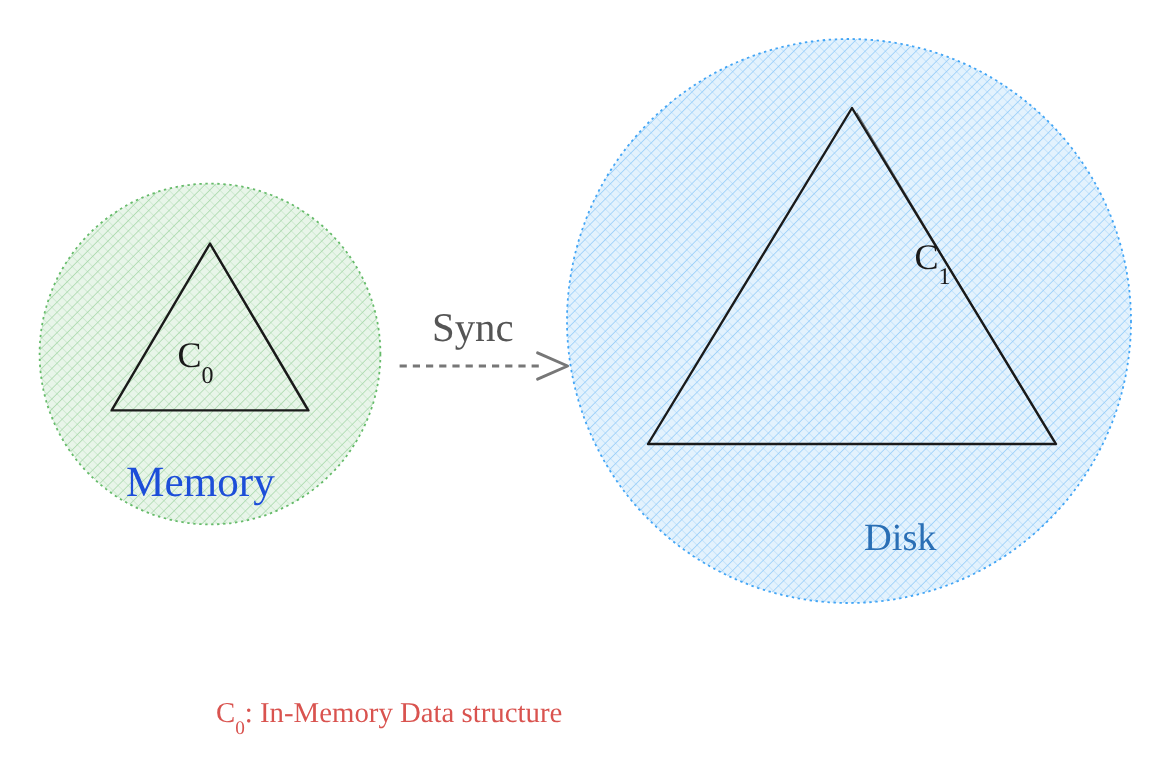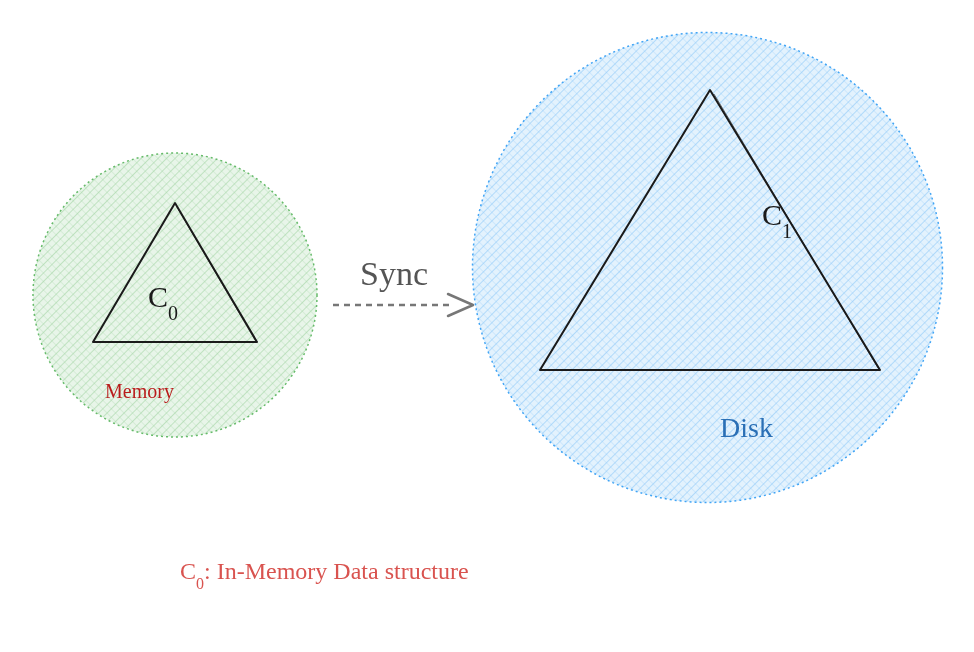--- a/index.html
+++ b/index.html
@@ -66,28 +66,28 @@
     top: 280px;
   }
   .c1-label {
     left: 718px;
     top: 198px;
     margin-left: 44px;
   }
   .memory-label {
     left: 105px;
     top: 380px;
-    font-size: 20px;
-    color: #b91c1c;
+    font-size: 36px;
+    color: #1d4ed8;
     font-family: 'Comic Sans MS', cursive;
   }
   .disk-label {
     left: 720px;
-    top: 412px;
-    font-size: 28px;
+    top: 429px;
+    font-size: 32px;
     color: #2a6fb5;
     font-family: 'Comic Sans MS', cursive;
   }
   .sync-label {
     left: 360px;
     top: 255px;
     font-size: 34px;
     color: #555;
     font-family: 'Comic Sans MS', cursive;
   }
@@ -106,20 +106,21 @@
     color: #d9534f;
     font-family: 'Comic Sans MS', cursive;
     line-height: 1.45;
   }
   .legend .subscript {
     font-size: 16px;
     top: 4px;
   }
   .legend-row {
     white-space: nowrap;
+    margin-top: 24px;
   }
 </style>
 </head>
 <body>
 
 <div class="diagram-container">
 
   <svg class="circle memory-circle" viewBox="0 0 290 290">
     <defs>
       <pattern id="greenHatch" patternUnits="userSpaceOnUse" width="6" height="6" patternTransform="rotate(45)">

